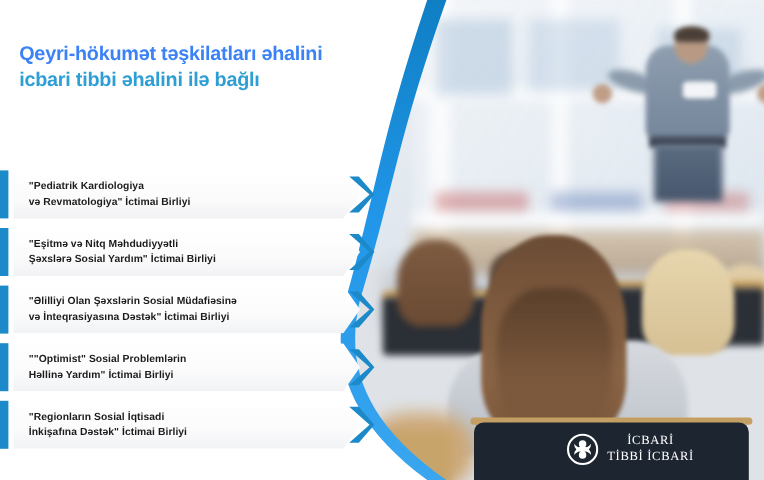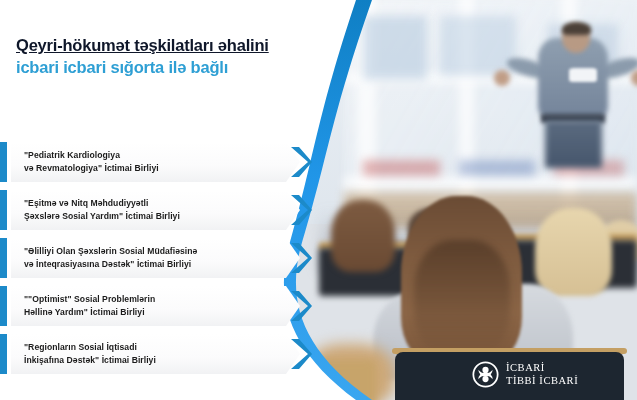--- a/index.html
+++ b/index.html
@@ -180,21 +180,21 @@
     position:absolute;left:0;top:0;width:400px;height:400px;
     pointer-events:none;
   }
 
   
   .headline{
     position:absolute;left:16px;top:34px;width:330px;
     font-size:16.5px;font-weight:700;line-height:1.34;
     letter-spacing:-.2px;
   }
-  .hl-line1{color:#0f172a;display:block;text-decoration:underline;}
+  .hl-line1{color:#3b82f6;display:block;}
   .hl-line2{color:#2e9fd4;display:block;}
   .hl-line3{color:#2e9fd4;display:block;}
 
   
   .list{
     position:absolute;left:0;top:142px;width:300px;
   }
   .item{
     position:relative;
     height:40px;
@@ -221,20 +221,21 @@
   .item-chev{
     position:absolute;right:-14px;top:50%;transform:translateY(-50%);
     width:26px;height:34px;z-index:4;
   }
 
   
   .logo{
     position:absolute;left:472px;top:361px;
     display:flex;align-items:center;gap:7px;
     z-index:6;
+    text-align:center;
   }
   .logo-mark{width:27px;height:27px;flex:0 0 auto;}
   .logo-text{
     color:#ffffff;font-size:10.5px;line-height:1.18;
     letter-spacing:.55px;font-family:"Liberation Serif",serif;
   }
   .logo-text span{display:block;}
 </style>
 </head>
 <body>
@@ -300,21 +301,21 @@
         <stop offset="45%" stop-color="#2196e8"></stop>
         <stop offset="100%" stop-color="#3aa6f0"></stop>
       </linearGradient>
     </defs>
     <path d="M0,0 L372,0 C330,120 330,150 300,250 C288,300 300,350 372,400 L0,400 Z" fill="url(#blueGrad)"></path>
     <path d="M0,0 L356,0 C316,120 316,150 288,250 C276,300 288,350 356,400 L0,400 Z" fill="#ffffff"></path>
   </svg>
 
   <div class="headline">
     <span class="hl-line1">Qeyri-hökumət təşkilatları əhalini</span>
-    <span class="hl-line2">icbari icbari sığorta ilə bağlı</span>
+    <span class="hl-line2">icbari tibbi əhalini ilə bağlı</span>
   </div>
 
   <div class="list">
 
     <div class="item">
       <div class="item-bar"></div>
       <div class="item-card"></div>
       <div class="item-text">"Pediatrik Kardiologiya
 və Revmatologiya" İctimai Birliyi</div>
       <svg class="item-chev" viewBox="0 0 26 34">

